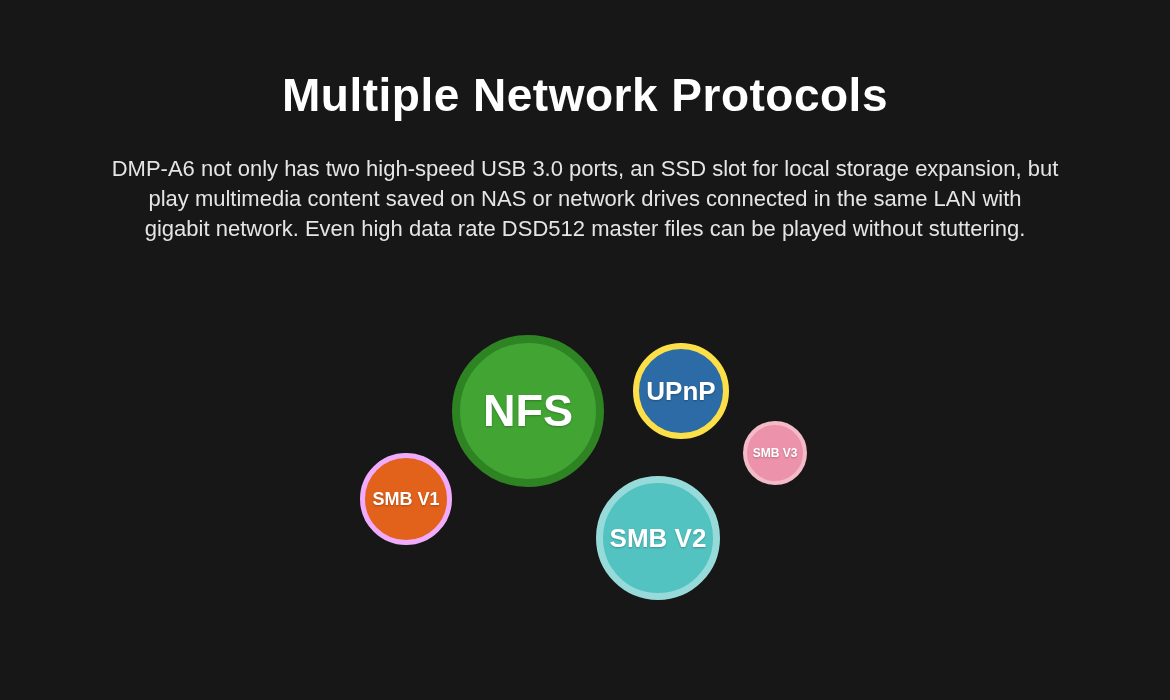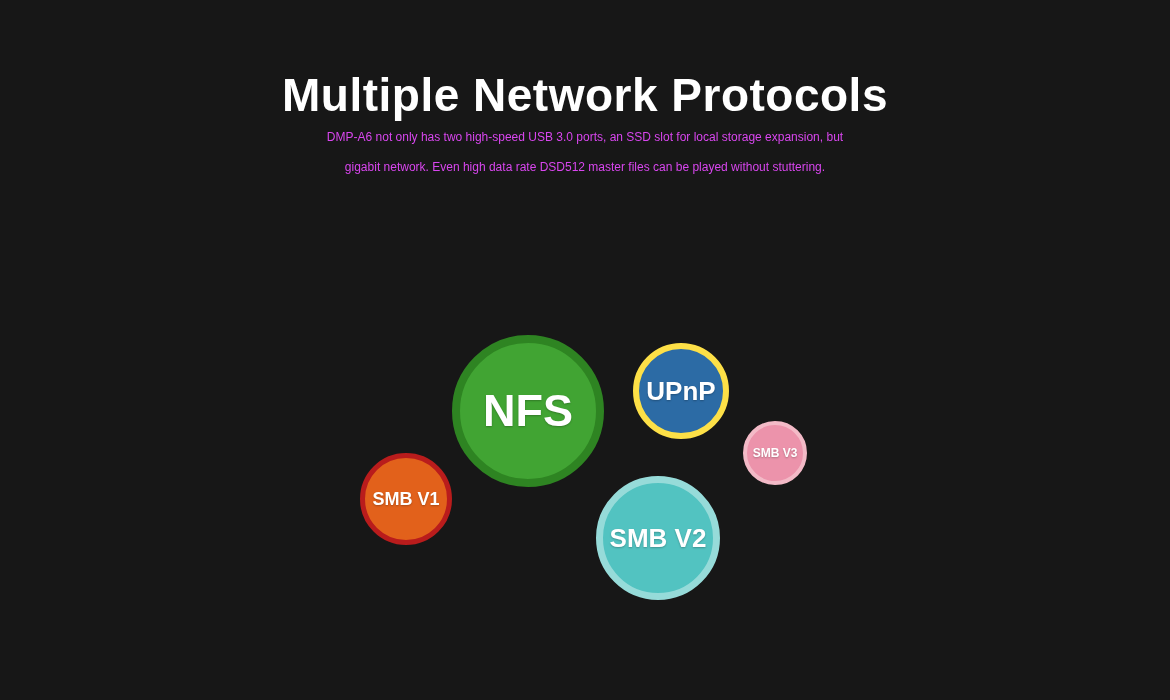--- a/index.html
+++ b/index.html
@@ -19,23 +19,24 @@
   .page-title {
     margin: 0;
     padding-top: 68px;
     text-align: center;
     color: #ffffff;
     font-size: 46px;
     font-weight: 700;
     letter-spacing: 0.5px;
   }
   .description {
+    margin-top: 32px;
     text-align: center;
-    color: #d946ef;
-    font-size: 12px;
+    color: #e5e5e5;
+    font-size: 22px;
     line-height: 30px;
     font-weight: 400;
   }
   .description .line {
     white-space: nowrap;
   }
   .bubble {
     position: absolute;
     border-radius: 50%;
     box-sizing: border-box;
@@ -75,21 +76,21 @@
     background: #ec93ab;
     border: 4px solid #f3bac7;
     font-size: 12px;
   }
   .bubble-smb-v1 {
     left: 360px;
     top: 453px;
     width: 92px;
     height: 92px;
     background: #e2611b;
-    border: 5px solid #b91c1c;
+    border: 5px solid #f0abfc;
     font-size: 18px;
   }
   .bubble-smb-v2 {
     left: 596px;
     top: 476px;
     width: 124px;
     height: 124px;
     background: #52c3c1;
     border: 7px solid #96dbd9;
     font-size: 26px;
@@ -97,20 +98,21 @@
 </style>
 </head>
 <body>
 
 <div class="stage">
 
   <h1 class="page-title">Multiple Network Protocols</h1>
 
   <div class="description">
     <div class="line">DMP-A6 not only has two high-speed USB 3.0 ports, an SSD slot for local storage expansion, but</div>
+    <div class="line">play multimedia content saved on NAS or network drives connected in the same LAN with</div>
     <div class="line">gigabit network. Even high data rate DSD512 master files can be played without stuttering.</div>
   </div>
 
   <div class="bubble bubble-nfs">
     <span>NFS</span>
   </div>
 
   <div class="bubble bubble-upnp">
     <span>UPnP</span>
   </div>

